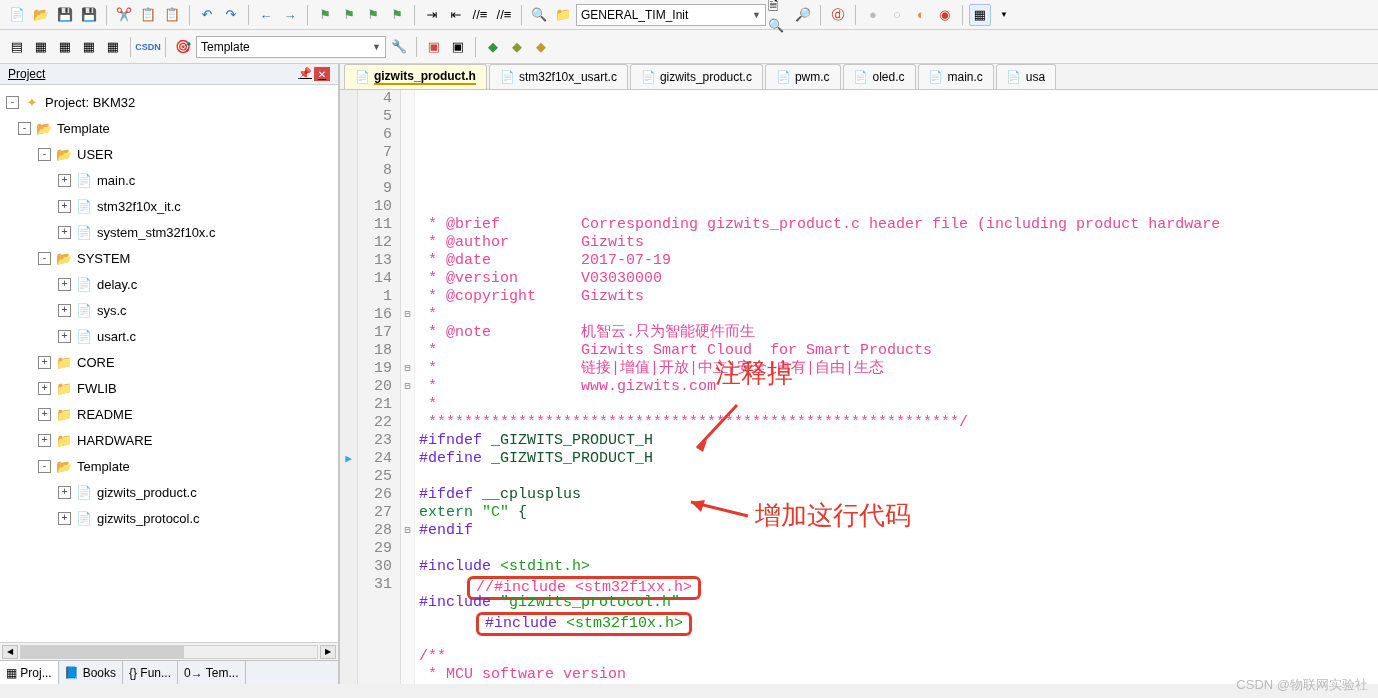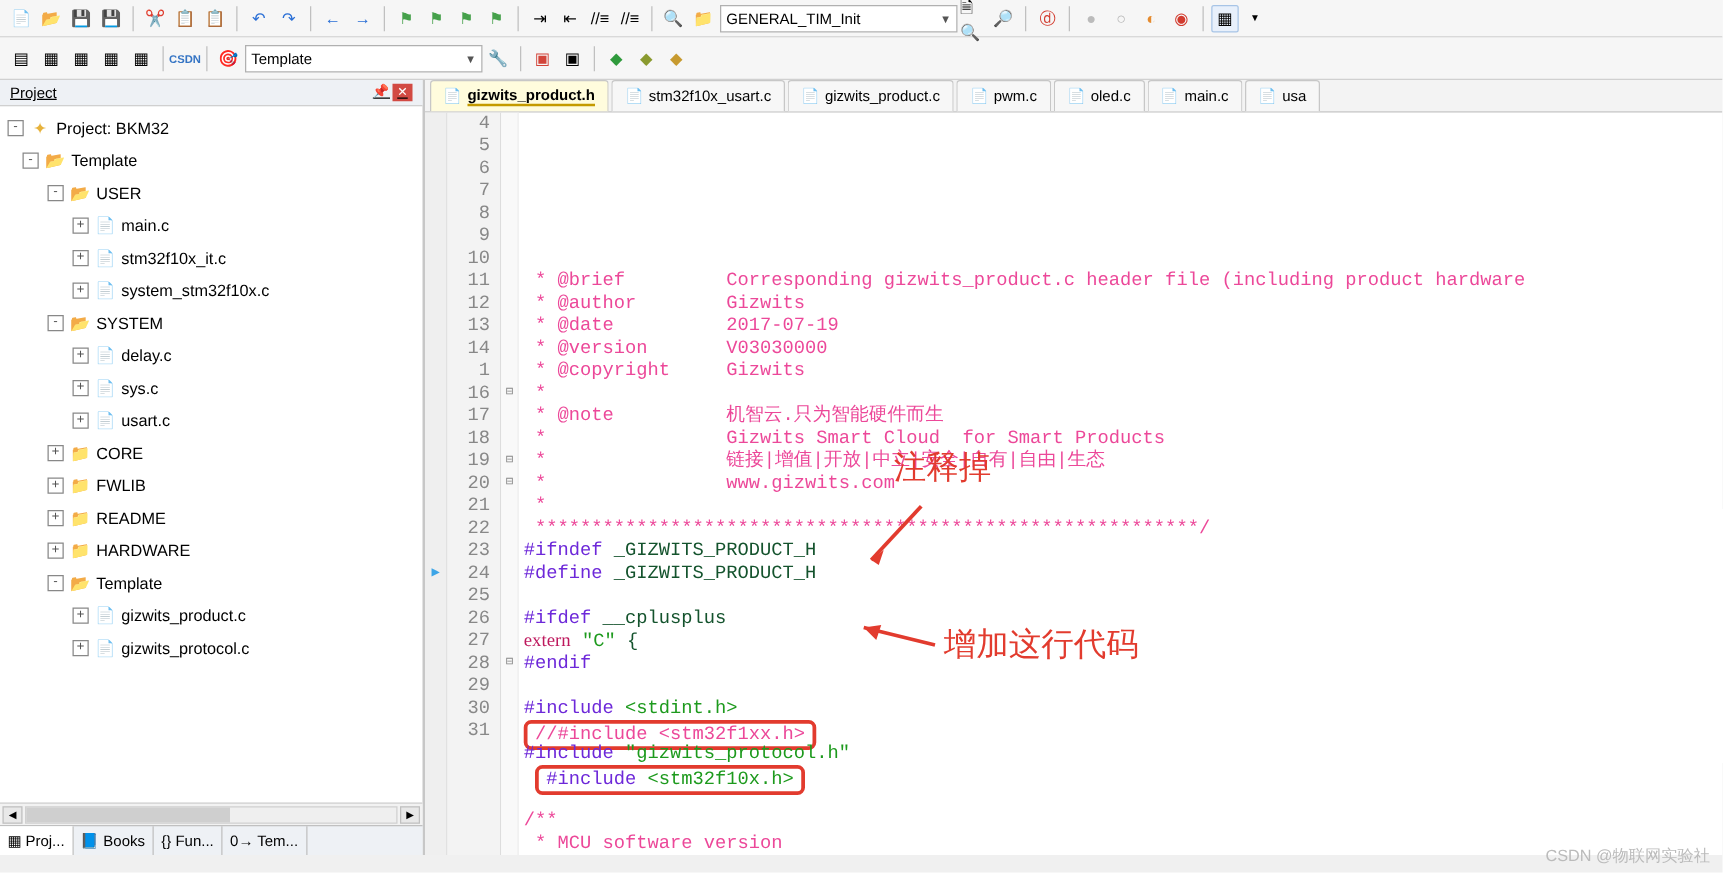--- a/index.html
+++ b/index.html
@@ -198,29 +198,30 @@
 .code {
   flex: 1;
   padding-left: 4px;
   white-space: pre;
   position: relative;
 }
 .code div.line { height: 18px; }
 .c-comment { color: #ec4899; }
 .c-pre { color: #6d28d9; }
 .c-str { color: #1d9a1d; }
-.c-kw { color: #be185d; font-family: Liberation Serif, serif; }
+.c-kw { color: #15803d; }
 .c-norm { color: #14532d; }
 
 
 .redbox {
   border: 3px solid #e23b2e;
   border-radius: 6px;
   padding: 0 6px;
   display: inline-block;
+  margin-left: 48px;
 }
 .annotation {
   position: absolute;
   color: #e23b2e;
   font-family: Liberation Mono, monospace;
   font-size: 26px;
   pointer-events: none;
 }
 
 

